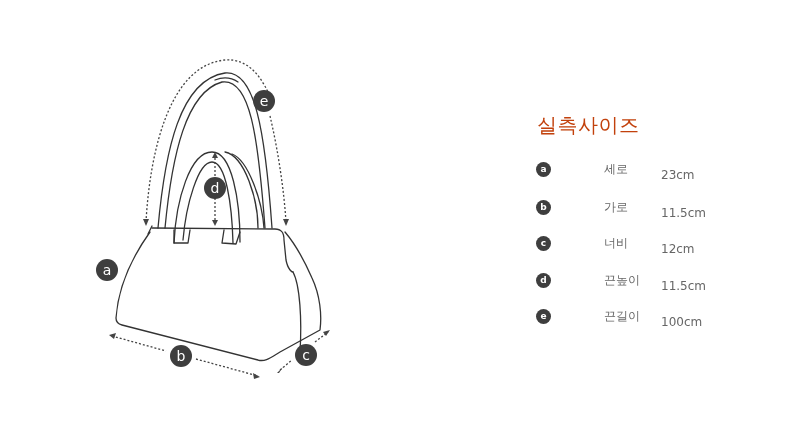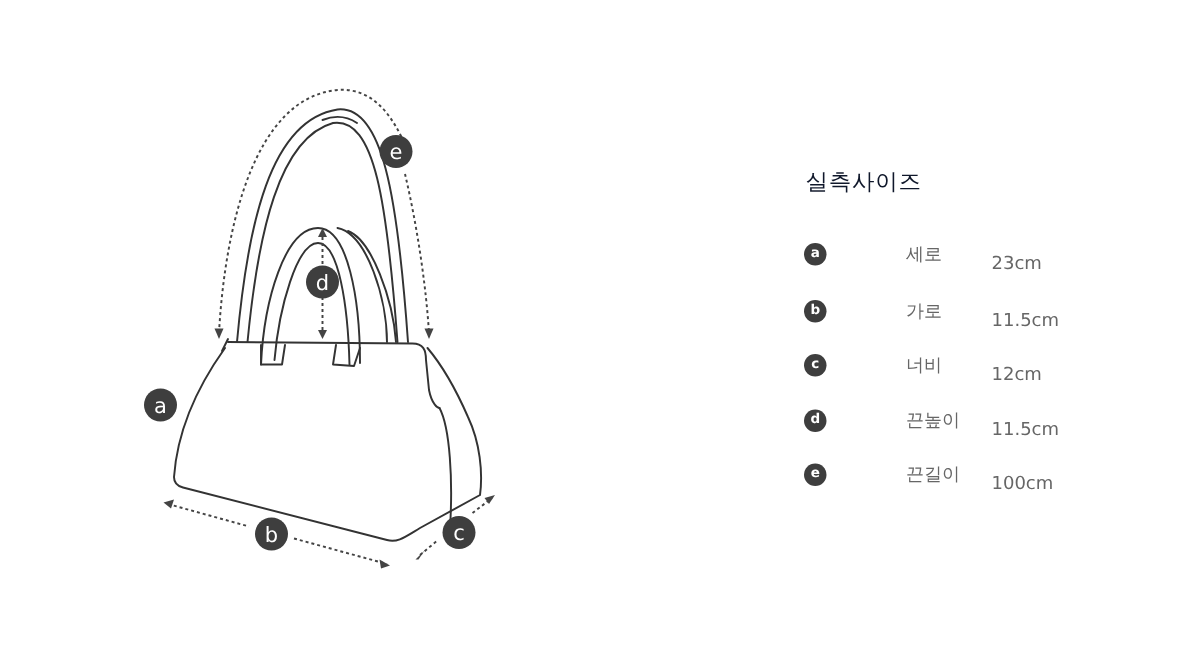--- a/index.html
+++ b/index.html
@@ -1,18 +1,18 @@
 <!DOCTYPE html>
 <html><head>
   <meta charset="utf-8">
   <style>
     html, body { margin:0; padding:0; background:#ffffff; }
     body { width:800px; height:433px; position:relative; overflow:hidden; font-family:"DejaVu Sans", sans-serif; color:#555; }
     .illus { position:absolute; left:0; top:0; width:800px; height:433px; }
-    .title { position:absolute; left:537px; top:112px; font-size:15px; color:#0f172a; letter-spacing:0.5px; }
+    .title { position:absolute; left:537px; top:112px; font-size:20px; color:#c2410c; letter-spacing:0.5px; }
     .row { position:absolute; left:536px; height:18px; display:flex; align-items:center; font-size:12px; color:#666; }
     .badge { width:15px; height:15px; border-radius:50%; background:#3e3e3e; color:#fff; font-size:9px; font-weight:bold; display:flex; align-items:center; justify-content:center; margin-right:9px; }
     .lbl { width:57px;margin-left:44px; }
     .val { color:#666;margin-top:12px; }
   </style>
 </head>
 <body>
 
 <svg class="illus" viewBox="0 0 800 433" xmlns="http://www.w3.org/2000/svg">
   <g fill="none" stroke="#333" stroke-width="1.3" stroke-linecap="round" stroke-linejoin="round">

